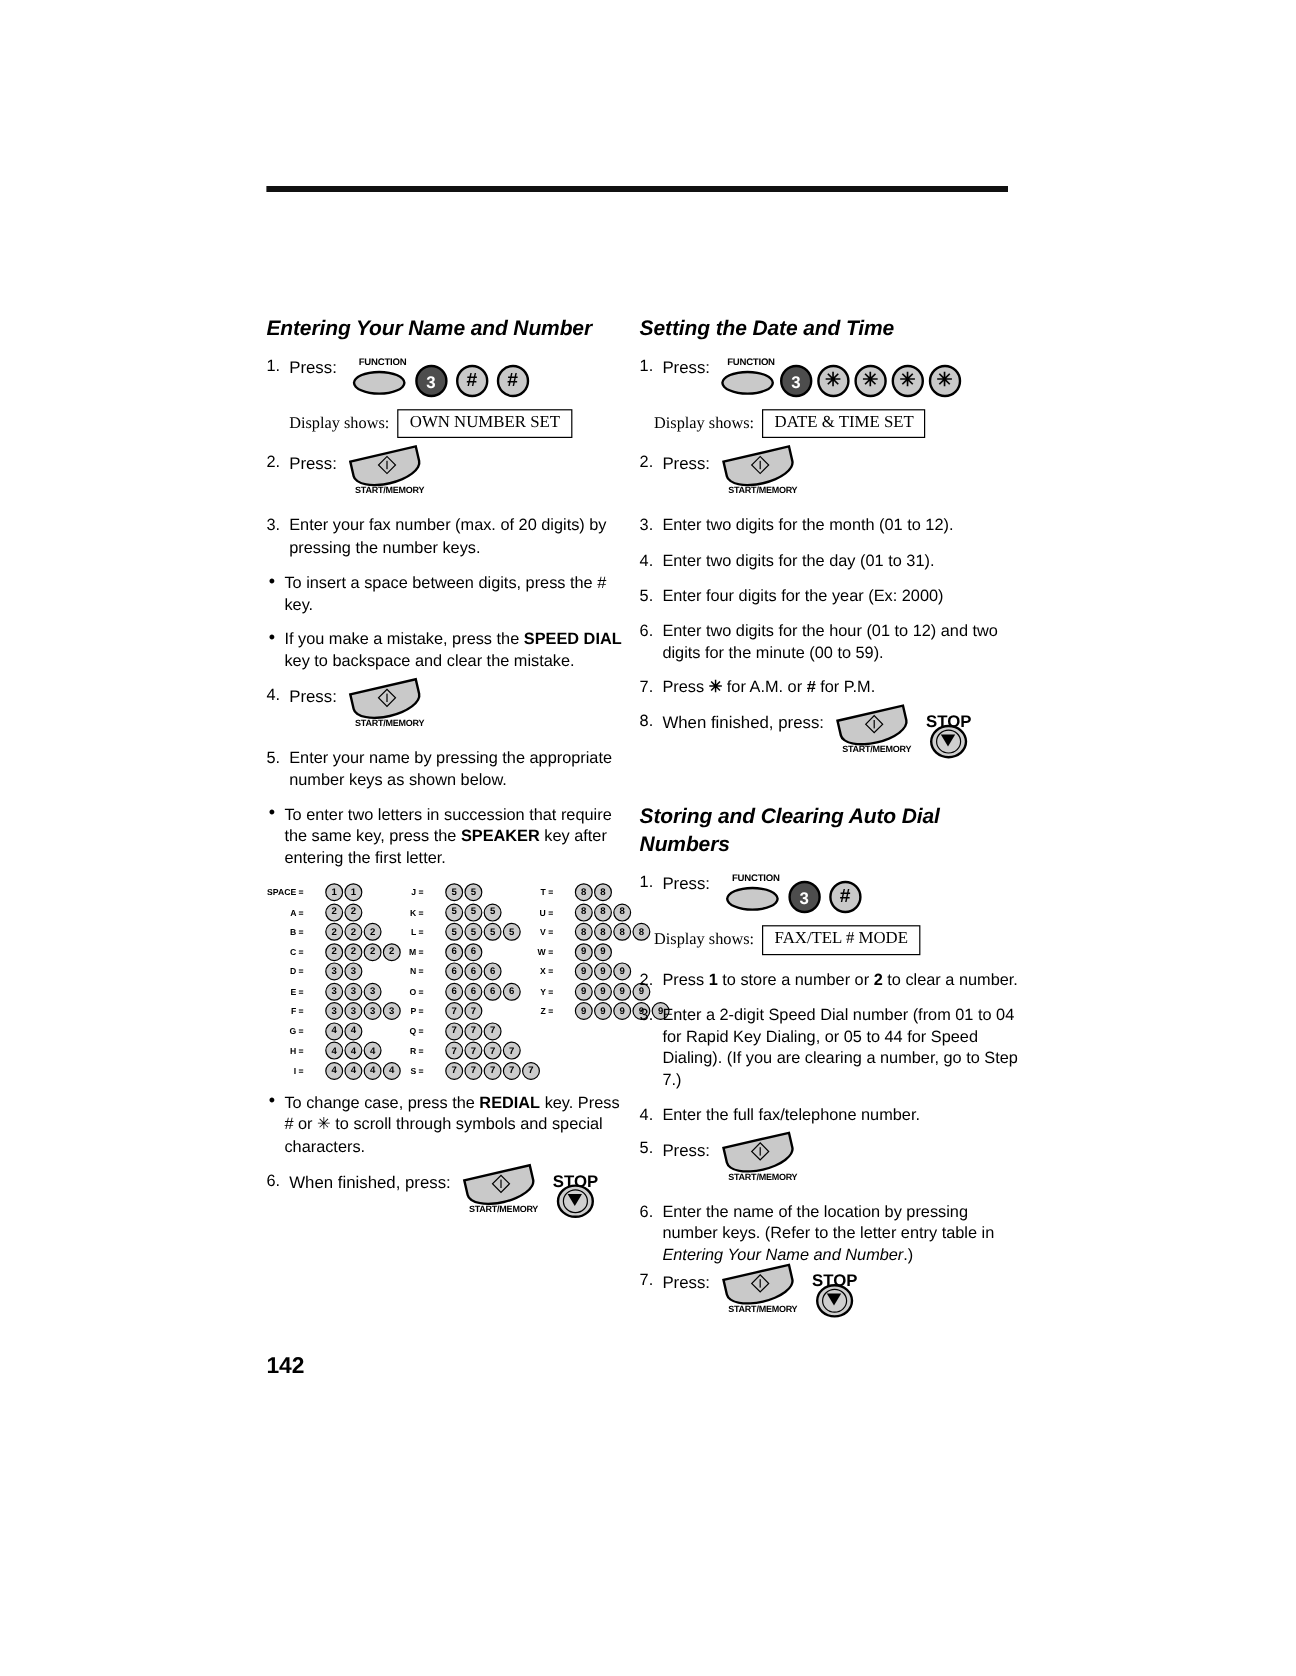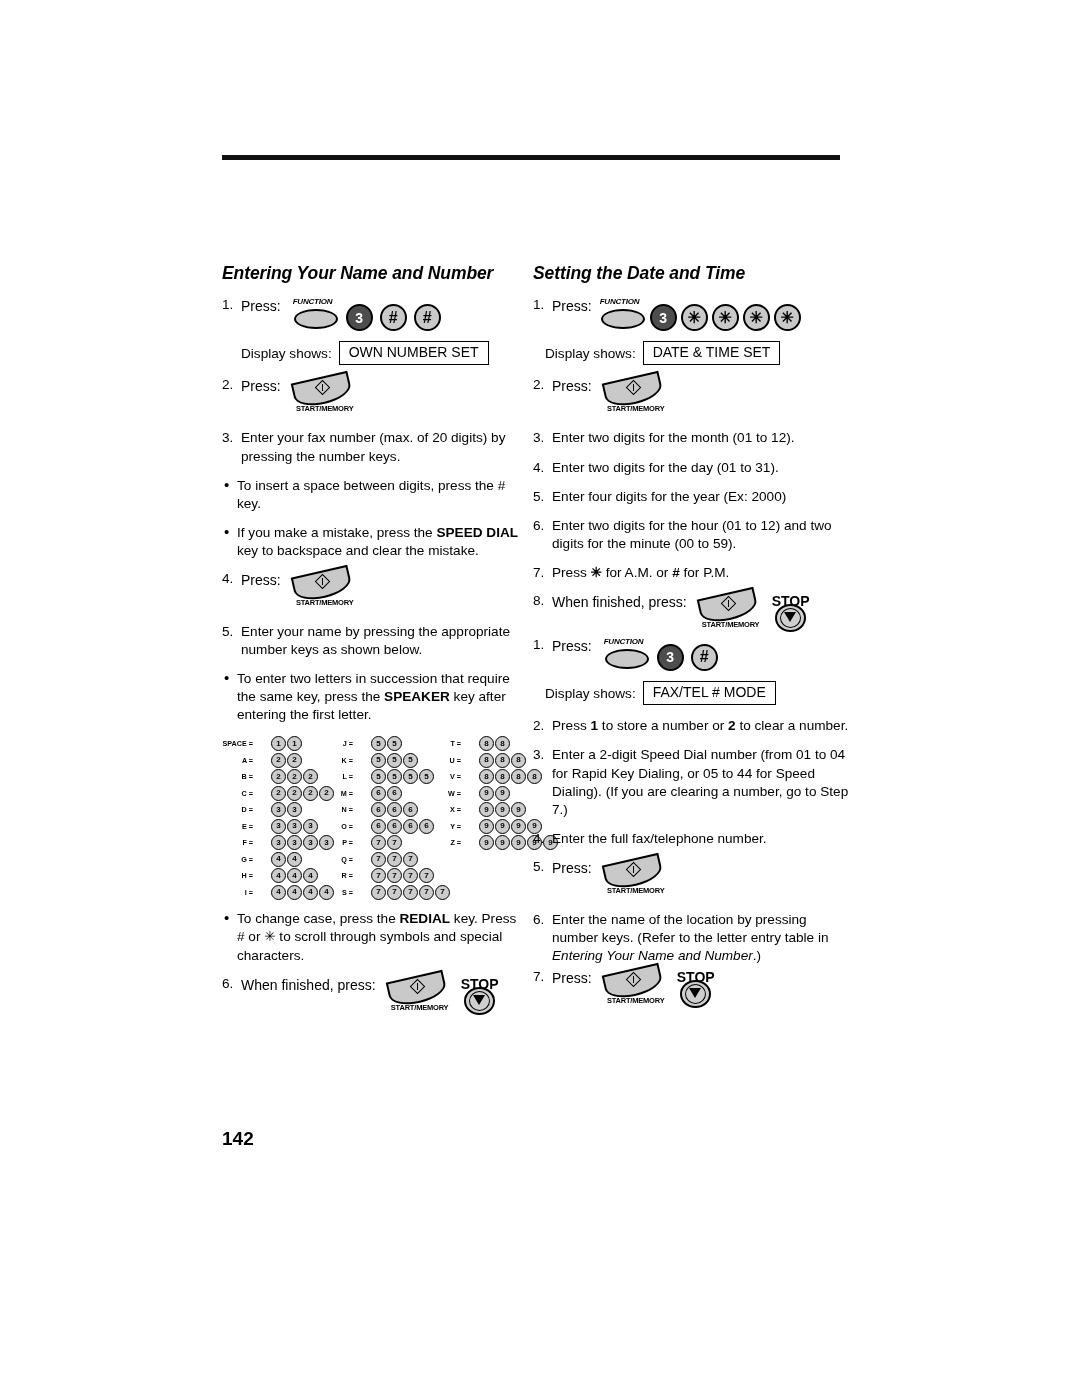--- a/index.html
+++ b/index.html
@@ -113,25 +113,24 @@
   
   .k-function {
     position: relative;
     width: 46px;
     height: 34px;
   }
   .k-function .cap {
     position: absolute;
     top: 0; left: 0;
     width: 100%;
-    text-align: left;
+    text-align: right;
     font-size: 8px;
     font-weight: bold;
     letter-spacing: -0.2px;
-    font-style: italic;
   }
   .k-function .ell {
     position: absolute;
     left: 1px;
     top: 12px;
     width: 44px;
     height: 20px;
     border-radius: 50%;
     background: #c9c9c9;
     border: 2px solid #000;
@@ -252,20 +251,21 @@
     border-right: 6px solid transparent;
     border-top: 10px solid #000;
   }
 
   
   .display-row {
     display: flex;
     align-items: center;
     font-size: 13.6px;
     margin-bottom: 12px;
+    font-family: Liberation Serif, serif;
   }
   .display-row .lbl { flex: 0 0 auto; }
   .display-box {
     border: 1.6px solid #000;
     padding: 3px 9px 4px 9px;
     margin-left: 7px;
     font-size: 14px;
     line-height: 1.1;
     white-space: nowrap;
   }
@@ -757,20 +757,21 @@
         </span>
         <span class="k-stop">
           <span class="cap">STOP</span>
           <span class="outer"></span>
           <span class="ring"></span>
           <span class="tri"></span>
         </span>
       </span>
     </div>
 
+    <h2 class="sect" style="margin-top:36px;">Storing and Clearing Auto Dial Numbers</h2>
 
     <div class="press-row">
       <span class="num">1.</span>
       <span class="lbl">Press:</span>
       <span class="keys">
         <span class="k-function">
           <span class="cap">FUNCTION</span>
           <span class="ell"></span>
         </span>
         <span class="k-round dark">

